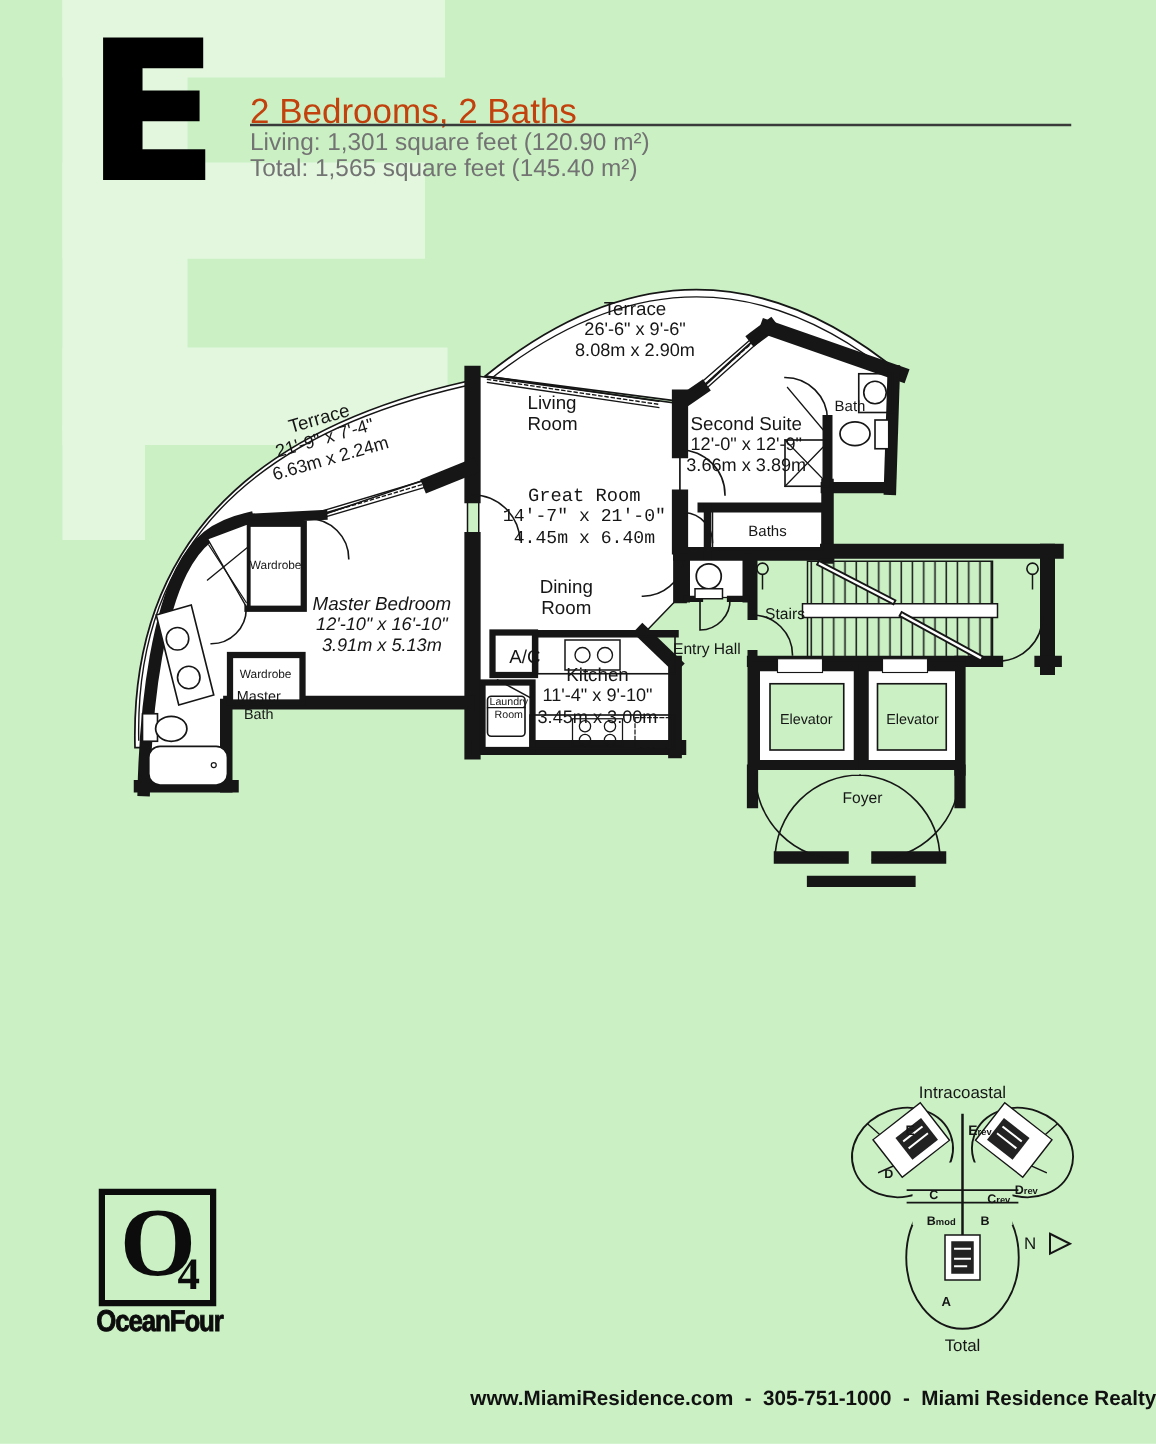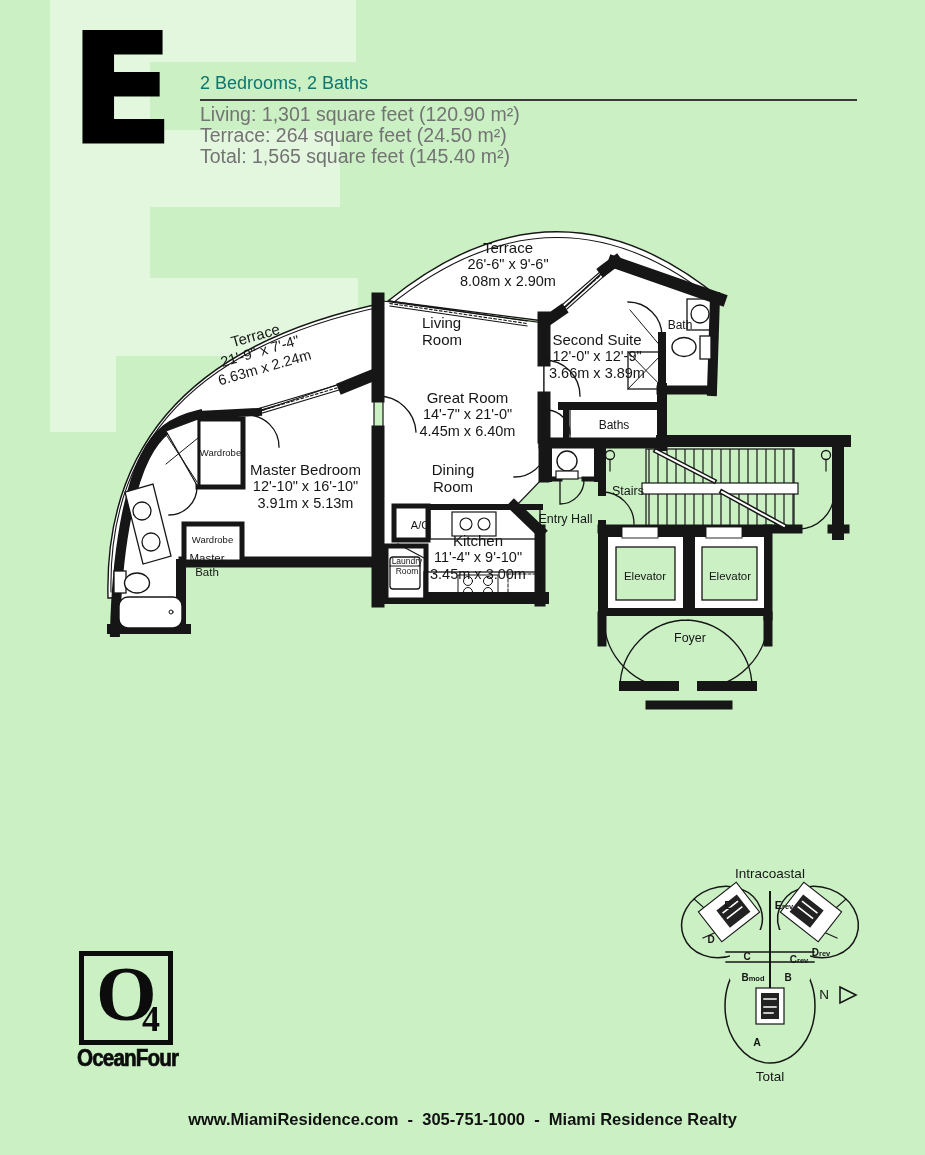--- a/index.html
+++ b/index.html
@@ -9,39 +9,39 @@
     font-family:"Liberation Sans",sans-serif;
   }
   .abs{position:absolute;}
   .wm{position:absolute;background:#e2f7dd;}
   
   #unit-letter{
     left:70px;top:14px;font-size:152px;font-weight:bold;line-height:1;
     color:#000;-webkit-text-stroke:3px #000;letter-spacing:-2px;
     font-family:"DejaVu Sans","Liberation Sans",sans-serif;
   }
-  #subtitle{left:200px;top:73px;font-size:18px;color:#0f766e;}
+  #subtitle{left:200px;top:73px;font-size:28px;color:#c2410c;}
   #header-rule{left:200px;top:99px;width:657px;height:2px;background:#3a3a3a;}
   #stats{left:200px;top:104px;font-size:19.5px;line-height:21px;color:#737373;}
   
   .rlabel{position:absolute;text-align:center;color:#161616;line-height:17px;font-size:15px;}
   .rlabel .dim{font-size:14.5px;}
   
   .maplabel{position:absolute;text-align:center;color:#161616;}
   .unit-big{font-weight:bold;}
   .unit-sub{font-weight:bold;font-size:7.5px;}
   
   #logo-box{left:79px;top:951px;width:84px;height:84px;border:5px solid #0c0c0c;}
   #logo-o{left:12px;top:-4px;font-family:"Liberation Serif",serif;font-weight:bold;font-size:78px;line-height:84px;color:#0c0c0c;}
   #logo-4{left:58px;top:42px;font-family:"Liberation Serif",serif;font-weight:bold;font-size:36px;color:#0c0c0c;}
   #logo-name{left:77px;top:1044px;font-size:24px;font-weight:bold;color:#0c0c0c;
     letter-spacing:-1px;transform:scaleX(.86);transform-origin:left center;
     -webkit-text-stroke:.7px #0c0c0c;}
   
-  #footer{left:0;top:1110px;width:925px;text-align:center;font-size:16.5px;font-weight:bold;color:#111;}
+  #footer{left:0;top:1110px;width:925px;text-align:right;font-size:16.5px;font-weight:bold;color:#111;}
   svg{position:absolute;left:0;top:0;}
   .lbl-layer{position:absolute;left:0;top:0;width:925px;height:1155px;z-index:2;}
 </style>
 </head>
 <body>
 
 <div id="page">
 
   <div class="wm" style="left:50px;top:0;width:100px;height:345px;"></div>
   <div class="wm" style="left:50px;top:340px;width:66px;height:92px;"></div>
@@ -211,21 +211,20 @@
     </g>
   </svg>
 
   <div class="lbl-layer">
 
     <div class="abs" id="unit-letter">E</div>
     <div class="abs" id="subtitle">2 Bedrooms, 2 Baths</div>
     <div class="abs" id="header-rule"></div>
     <div class="abs" id="stats">
       <div>Living: 1,301 square feet (120.90 m²)</div>
-      <div>Terrace: 264 square feet (24.50 m²)</div>
       <div>Total: 1,565 square feet (145.40 m²)</div>
     </div>
 
     <div class="rlabel" style="left:413px;top:239px;width:190px;">
       <div>Terrace</div>
       <div class="dim">26'-6" x 9'-6"</div>
       <div class="dim">8.08m x 2.90m</div>
     </div>
     <div class="rlabel" style="left:165px;top:326px;width:190px;transform:rotate(-16deg);">
       <div>Terrace</div>
@@ -237,48 +236,48 @@
       <div>Room</div>
     </div>
     <div class="rlabel" style="left:512px;top:331px;width:170px;">
       <div>Second Suite</div>
       <div class="dim">12'-0" x 12'-9"</div>
       <div class="dim">3.66m x 3.89m</div>
     </div>
     <div class="rlabel" style="left:658px;top:317px;width:44px;font-size:12px;">
       <div>Bath</div>
     </div>
-    <div class="rlabel" style="left:385px;top:389px;width:165px;">
+    <div class="rlabel" style="left:385px;top:389px;width:165px;font-family:Liberation Mono, monospace;">
       <div>Great Room</div>
       <div class="dim">14'-7" x 21'-0"</div>
       <div class="dim">4.45m x 6.40m</div>
     </div>
     <div class="rlabel" style="left:583px;top:417px;width:62px;font-size:12px;">
       <div>Baths</div>
     </div>
     <div class="rlabel" style="left:197px;top:444px;width:47px;font-size:9.5px;">
       <div>Wardrobe</div>
     </div>
-    <div class="rlabel" style="left:208px;top:461px;width:195px;">
+    <div class="rlabel" style="left:208px;top:475px;width:195px;font-style:italic;">
       <div>Master Bedroom</div>
       <div class="dim">12'-10" x 16'-10"</div>
       <div class="dim">3.91m x 5.13m</div>
     </div>
     <div class="rlabel" style="left:189px;top:531px;width:47px;font-size:9.5px;">
       <div>Wardrobe</div>
     </div>
     <div class="rlabel" style="left:138px;top:551px;width:50px;font-size:11.5px;line-height:14px;margin-left:44px;">
       <div>Master</div>
       <div>Bath</div>
     </div>
     <div class="rlabel" style="left:423px;top:461px;width:60px;">
       <div>Dining</div>
       <div>Room</div>
     </div>
-    <div class="rlabel" style="left:396px;top:517px;width:48px;font-size:11px;">
+    <div class="rlabel" style="left:396px;top:517px;width:48px;font-size:15px;">
       <div>A/C</div>
     </div>
     <div class="rlabel" style="left:398px;top:532px;width:160px;">
       <div>Kitchen</div>
       <div class="dim">11'-4" x 9'-10"</div>
       <div class="dim">3.45m x 3.00m</div>
     </div>
     <div class="rlabel" style="left:388px;top:556px;width:38px;font-size:8.5px;line-height:10px;">
       <div>Laundry</div>
       <div>Room</div>

